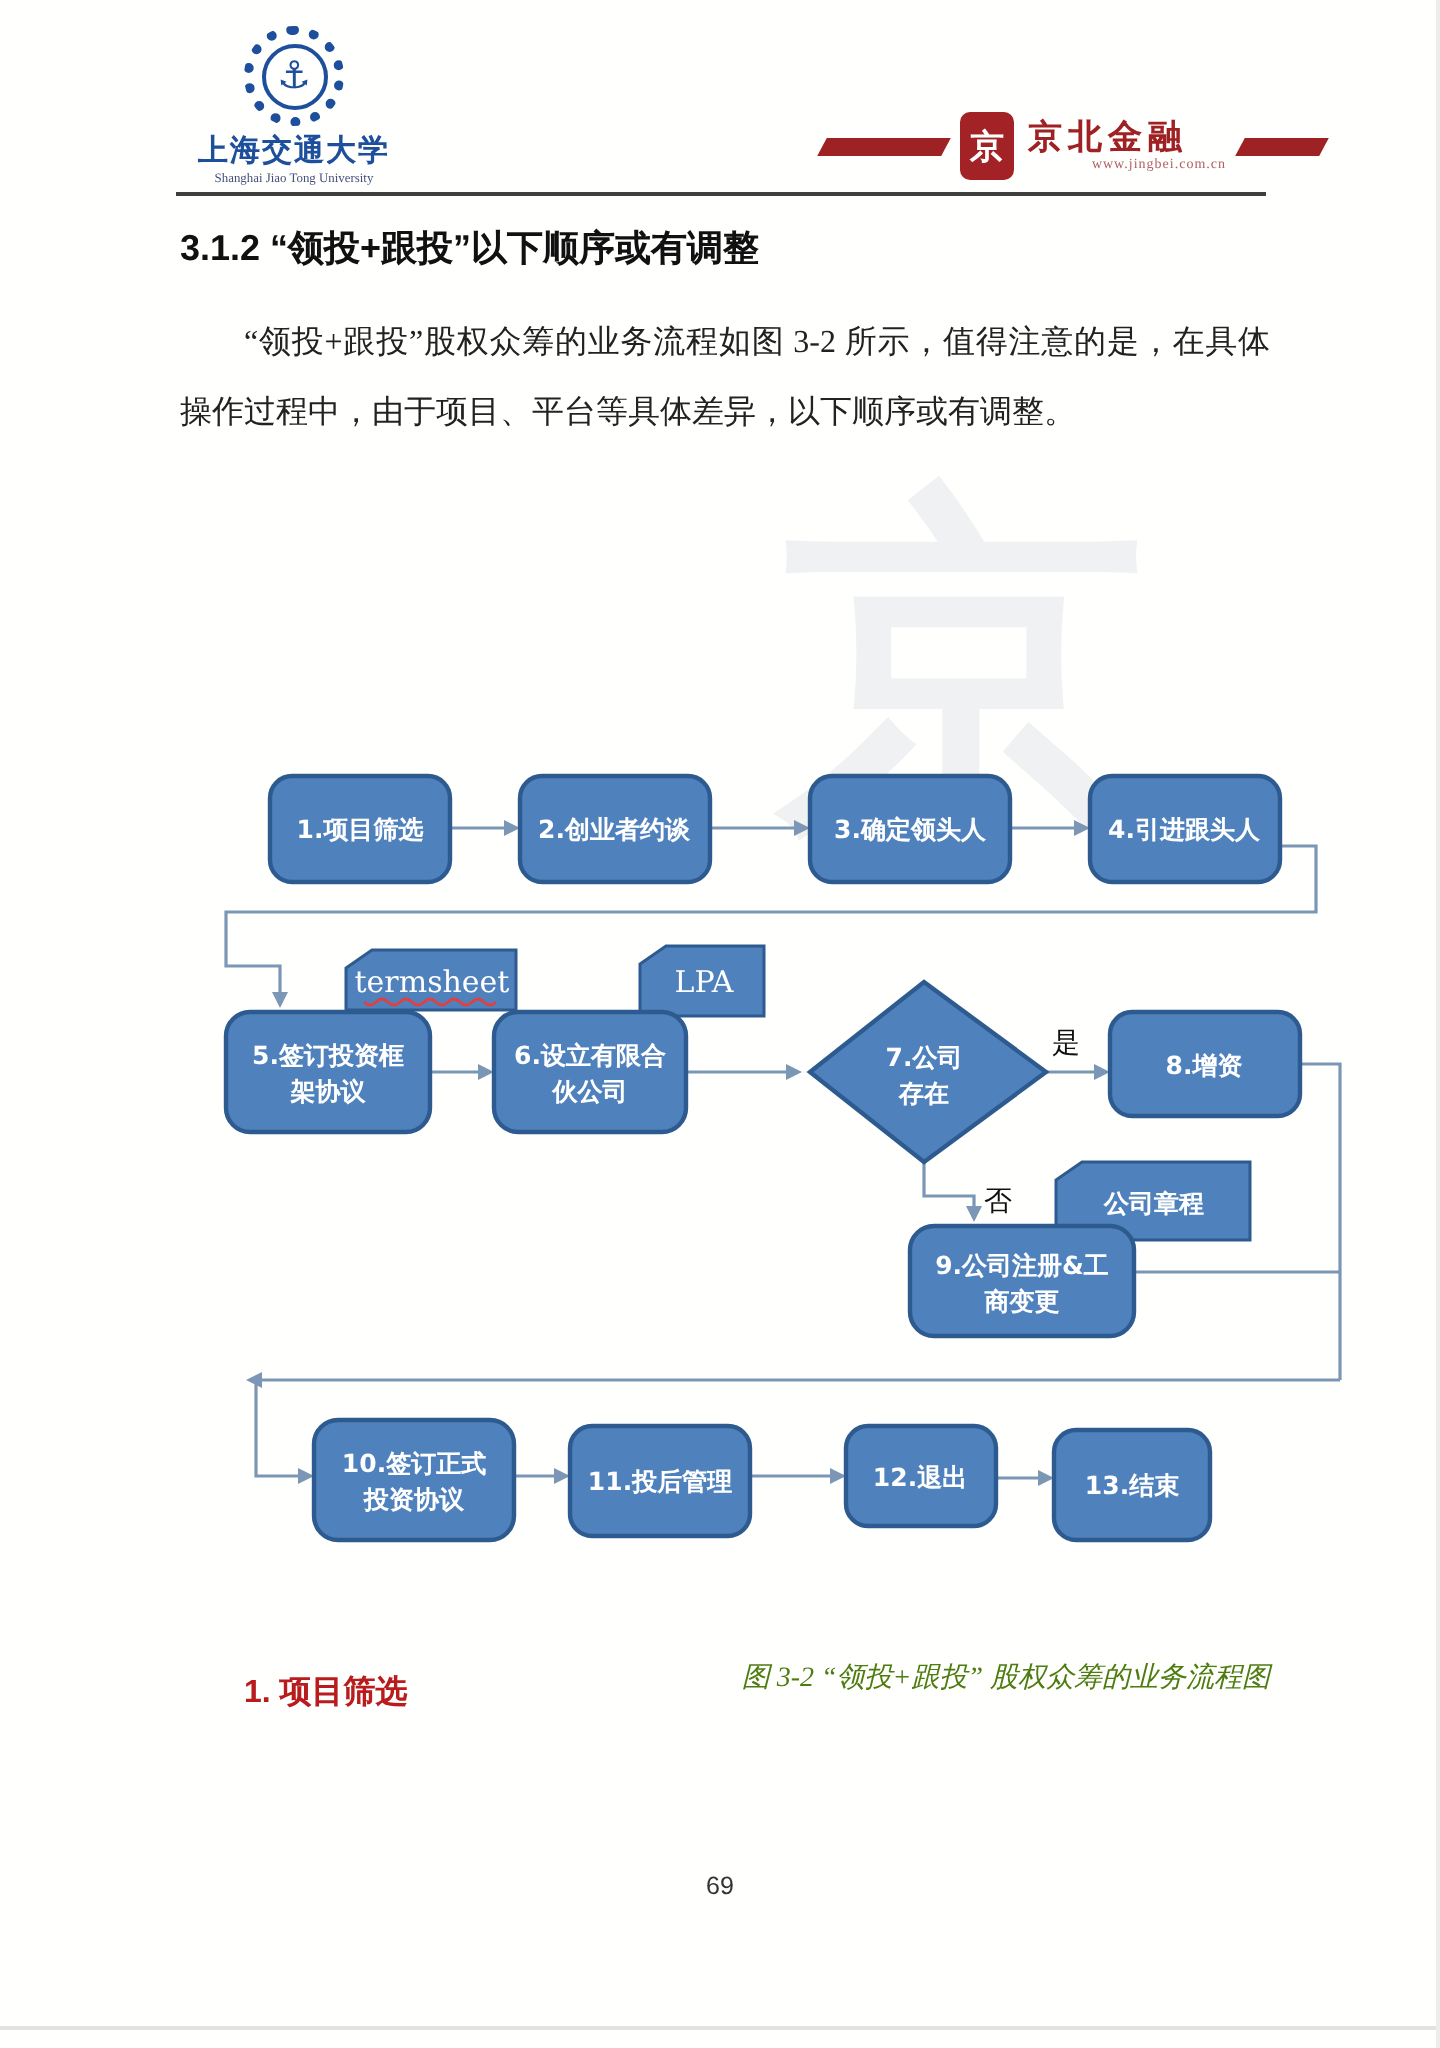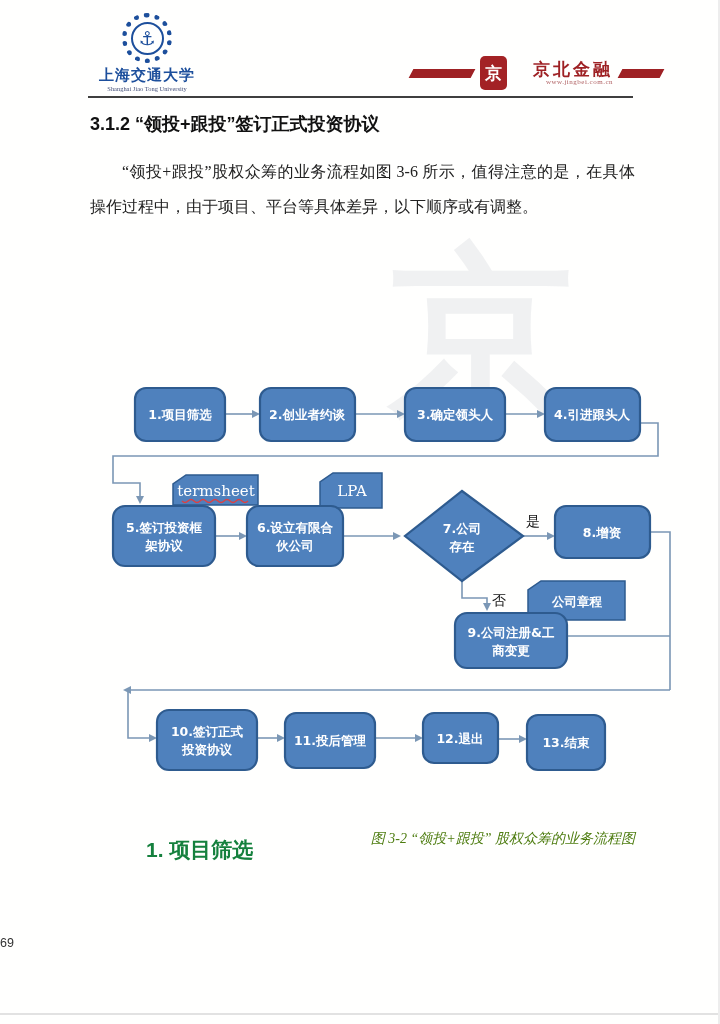--- a/index.html
+++ b/index.html
@@ -15,41 +15,41 @@
   .sjtu-zh{margin-top:3px;font-size:15px;font-weight:bold;color:#1d4f9c;
         letter-spacing:1px;white-space:nowrap;}
   .sjtu-en{font-size:7px;color:#44507a;white-space:nowrap;transform:scale(.92);}
   .brand{position:absolute;right:58px;top:56px;display:flex;align-items:center;gap:7px;}
   .bar{height:9px;background:#9e2124;transform:skewX(-28deg);}
   .bar-l{width:62px;}
   .bar-r{width:42px;}
   .seal{width:27px;height:34px;background:#a32225;border-radius:5px;display:flex;align-items:center;
         justify-content:center;color:#fff;font-size:17px;font-weight:bold;
         font-family:"DejaVu Sans",sans-serif;}
-  .brand-text{display:flex;flex-direction:column;line-height:1.1;align-items:flex-end;}
+  .brand-text{display:flex;flex-direction:column;line-height:1.1;}
   .brand-name{font-size:17px;font-weight:bold;color:#9e2124;letter-spacing:3px;
         font-family:"DejaVu Sans",sans-serif;white-space:nowrap;}
   .brand-url{font-size:7px;color:#b06163;letter-spacing:.5px;margin-left:32px;}
   .rule{position:absolute;left:88px;top:96px;width:545px;height:2px;background:#3f3f3f;}
   
   .watermark{position:absolute;left:388px;top:242px;font-size:185px;line-height:1;
         color:rgba(105,115,135,0.10);font-weight:bold;font-family:"DejaVu Sans",sans-serif;
         pointer-events:none;z-index:0;}
   
   h1.sec{position:absolute;left:90px;top:112px;margin:0;font-size:18px;font-weight:bold;
         font-family:"Liberation Sans","DejaVu Sans",sans-serif;color:#111;z-index:1;}
   .body-para{position:absolute;left:90px;top:154px;width:545px;margin:0;font-size:16px;
         line-height:35px;text-align:justify;text-indent:2em;color:#222;z-index:1;}
   .process-list{position:absolute;left:90px;top:243px;width:548px;margin:0;font-size:15.5px;
         line-height:34px;text-align:justify;text-indent:2em;font-style:italic;color:#222;z-index:1;}
   .caption{position:absolute;left:90px;top:830px;width:545px;text-align:right;font-size:14px;
         font-style:italic;color:#4d7c0f;z-index:1;}
-  .subheading{position:absolute;left:122px;top:836px;font-size:21px;font-weight:bold;
-        font-family:"Liberation Sans","DejaVu Sans",sans-serif;color:#15803d;z-index:1;margin-left:24px;}
-  .pagenum{position:absolute;left:0;top:936px;width:100%;font-size:12.5px;
+  .subheading{position:absolute;left:122px;top:836px;font-size:16px;font-weight:bold;
+        font-family:"Liberation Sans","DejaVu Sans",sans-serif;color:#b91c1c;z-index:1;}
+  .pagenum{position:absolute;left:0;top:936px;width:100%;text-align:center;font-size:12.5px;
         color:#333;font-family:"Liberation Sans","DejaVu Sans",sans-serif;z-index:1;}
   .scan-bottom{position:absolute;left:0;bottom:9px;width:100%;height:2px;background:#e2e2e2;}
   .scan-right{position:absolute;right:0;top:0;width:2px;height:100%;background:#ededed;}
   
   svg.flow{position:absolute;left:90px;top:383px;z-index:1;}
   .c{fill:none;stroke-width:1.6px;}
   .node{stroke:#2e5b8f;stroke-width:2.2px;}
   .card{stroke:#2e5b8f;stroke-width:1.5px;}
   text.nt{fill:#ffffff;font-weight:bold;font-size:12.5px;text-anchor:middle;
         font-family:"DejaVu Sans","Liberation Sans",sans-serif;}
@@ -77,23 +77,23 @@
       <span class="brand-name">京北金融</span>
       <span class="brand-url">www.jingbei.com.cn</span>
     </span>
     <span class="bar bar-r"></span>
   </div>
 
   <div class="rule"></div>
 
   <div class="watermark">京</div>
 
-  <h1 class="sec">3.1.2 “领投+跟投”签订正式投资协议</h1>
-
-  <p class="body-para">“领投+跟投”股权众筹的业务流程如图 3-6 所示，值得注意的是，在具体操作过程中，由于项目、平台等具体差异，以下顺序或有调整。</p>
+  <h1 class="sec">3.1.2 “领投+跟投”以下顺序或有调整</h1>
+
+  <p class="body-para">“领投+跟投”股权众筹的业务流程如图 3-2 所示，值得注意的是，在具体操作过程中，由于项目、平台等具体差异，以下顺序或有调整。</p>
 
 
   <svg class="flow" width="600" height="402" viewBox="0 0 600 402">
 
     <g class="c" stroke="#7b97b5">
       <path d="M135 31 H163"></path>
       <path d="M265 31 H308"></path>
       <path d="M415 31 H448"></path>
       <path d="M550 40 H568 V73 H23 V100 H50 V114"></path>
       <path d="M125 153 H150"></path>

